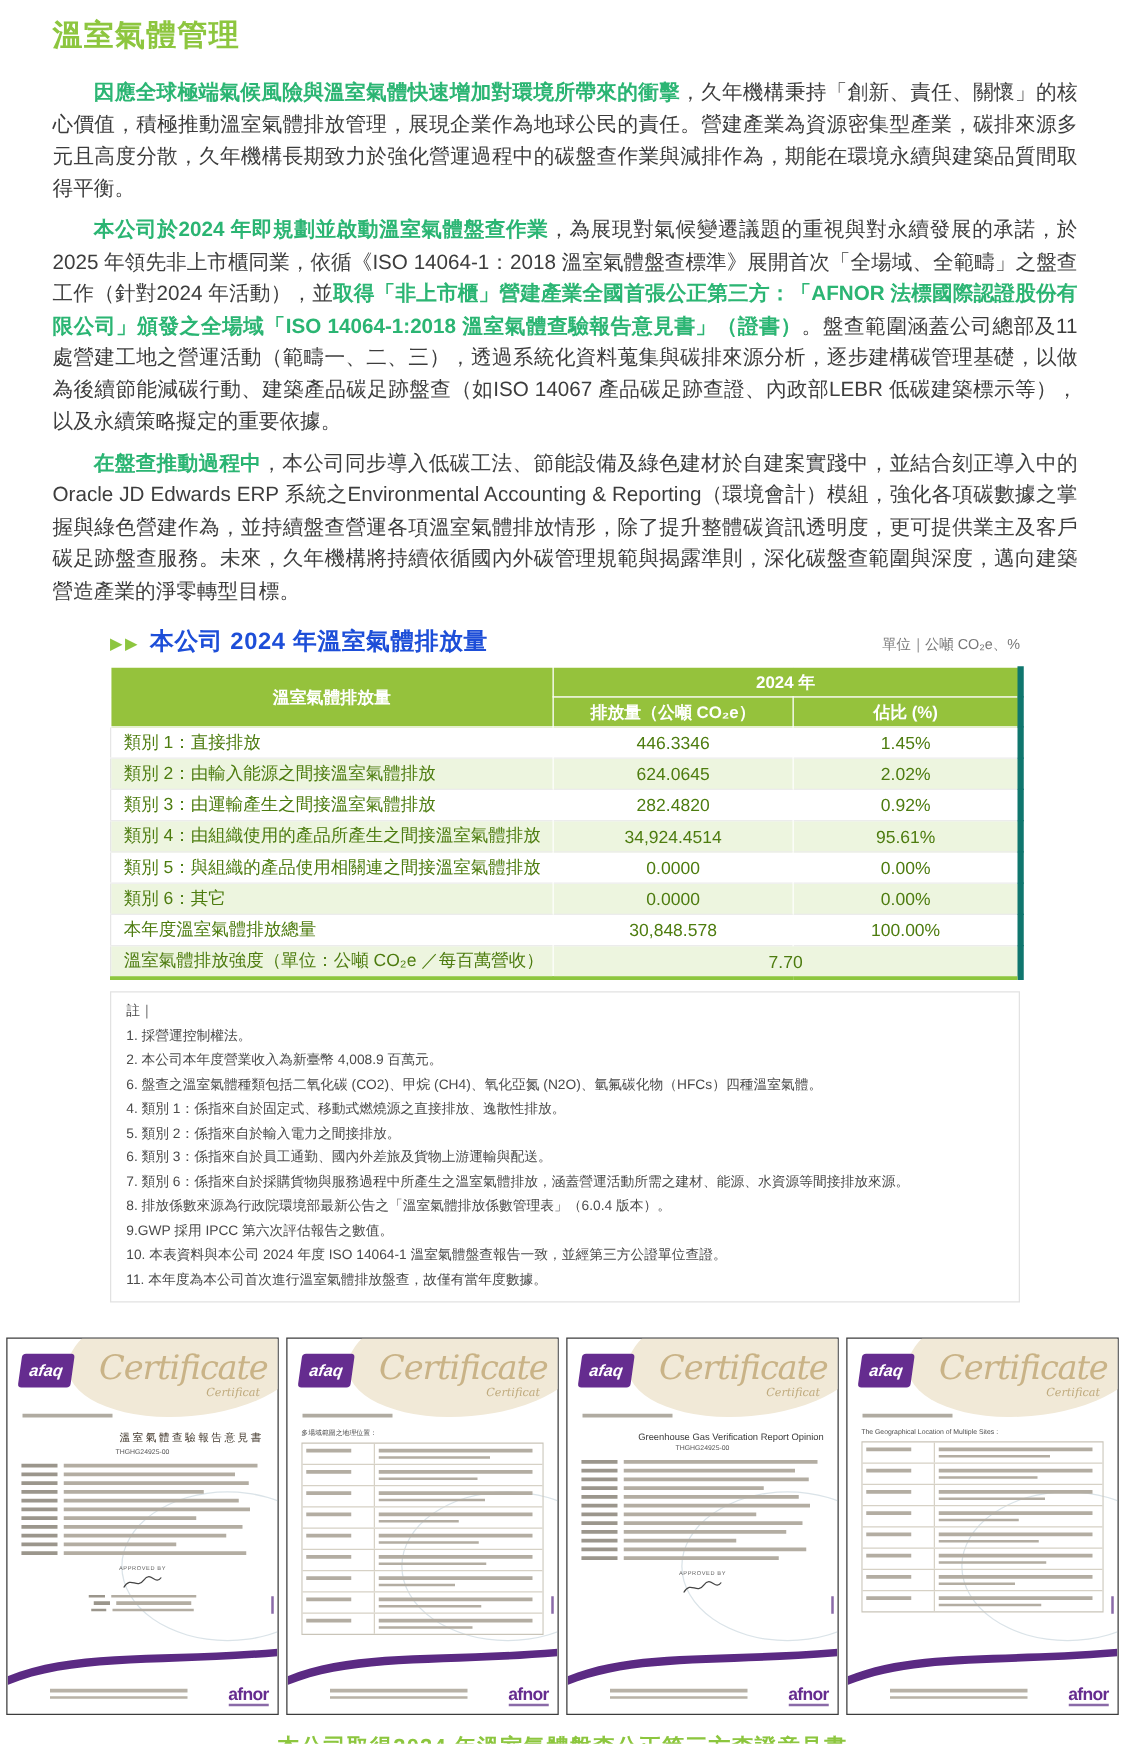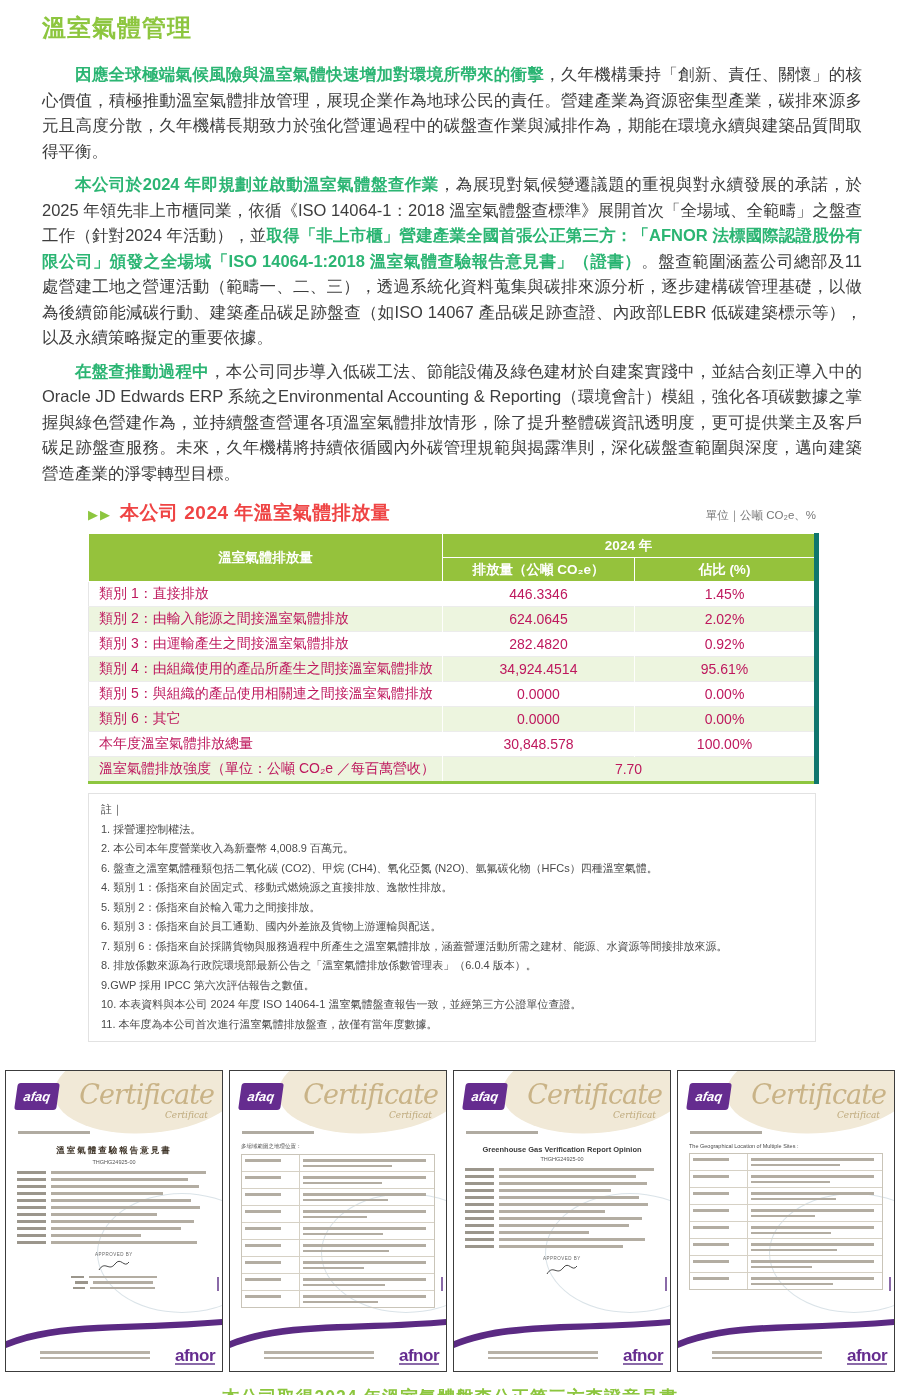--- a/index.html
+++ b/index.html
@@ -11,29 +11,29 @@
   .content { padding:10px 38px 0 42px; }
   h1.page-title { font-size:24px; font-weight:bold; color:#8dc63f; letter-spacing:1px; margin:2px 0 18px; }
   .intro p { font-size:16.5px; line-height:25.5px; color:#3d3d3d; text-align:justify;
     text-indent:2em; margin:0 0 8px; }
   .hl { color:#2bb573; font-weight:bold; }
 
   
   .table-section { margin:14px 0 0 46px; width:728px; }
   .sec-head { display:flex; align-items:baseline; margin-bottom:7px; }
   .arrows { color:#8dc63f; font-size:13px; letter-spacing:2px; margin-right:8px; }
-  .sec-title { font-size:19px; font-weight:bold; color:#ef4444; letter-spacing:0.5px; }
+  .sec-title { font-size:19px; font-weight:bold; color:#1d4ed8; letter-spacing:0.5px; }
   .unit { margin-left:auto; font-size:11.5px; color:#777; }
 
   table.emis { border-collapse:collapse; width:728px; table-layout:fixed;
     border-left:1px solid #e6e6e6; border-right:5px solid #0f766e; border-bottom:3px solid #8dc63f; }
   col.c1{width:354px} col.c2{width:192px} col.c3{width:182px}
   table.emis th { background:#95c23c; color:#fff; font-size:13.5px; font-weight:bold;
     border:1.5px solid #fff; padding:2.5px 0; text-align:center; }
-  table.emis td { font-size:14px; color:#be185d; padding:3px 0; border-top:1px solid #ececec; }
+  table.emis td { font-size:14px; color:#4d7c0f; padding:3px 0; border-top:1px solid #ececec; }
   td.lbl { text-align:left; padding-left:10px !important; }
   td.num { text-align:center; border-left:1px solid rgba(255,255,255,0.9); }
   table.emis tbody tr:nth-child(even) { background:#edf5df; }
 
   
   .notes { width:728px; border:1px solid #e2e2e2; margin-top:9px; padding:6px 12px 7px; }
   .note-line { font-size:11px; line-height:19.5px; color:#4a4a4a; }
 
   
   .certs { display:flex; gap:6px; padding:0 5px; margin-top:28px; }
@@ -44,41 +44,41 @@
     border:1px solid rgba(150,175,190,0.35); border-radius:50%; }
   .afaq { position:absolute; top:12px; left:10px; width:42px; height:27px; background:#652c8f;
     border-radius:3px; transform:skewX(-8deg); display:flex; align-items:center; justify-content:center;
     color:#fff; font-weight:bold; font-style:italic; font-size:13px; }
   .cword { position:absolute; top:8px; right:8px; font-family:"DejaVu Serif","Liberation Serif",serif;
     font-style:italic; font-size:27px; color:#c9b387; letter-spacing:-1px; }
   .cword-sub { position:absolute; top:39px; right:14px; font-family:"DejaVu Serif","Liberation Serif",serif;
     font-style:italic; font-size:9px; color:#bfaa7d;text-align:center; }
   .repno { position:absolute; top:60px; left:12px; width:72px; height:3px; background:#b0aba1; }
   .cert-body { position:absolute; top:70px; left:11px; right:11px; bottom:54px; overflow:hidden; }
-  .ctitle { text-align:center; font-weight:bold; color:#40362a; }
+  .ctitle { text-align:right; font-weight:normal; color:#40362a; }
   .ctitle.zh { font-size:8.5px; letter-spacing:2px; margin-top:4px; }
   .ctitle.en { font-size:7.5px; margin-top:4px; color:#3a3a3a; }
   .ccode { text-align:center; font-size:5.5px; color:#555; margin:2px 0 6px; }
   .tiny-head { font-size:5.5px; color:#4a4a4a; margin:2px 0 4px; }
   .ph-row { display:flex; gap:5px; margin:4.5px 0; align-items:center; }
   .ph-label { height:2.5px; background:#9b968c; flex:0 0 15%; }
   .ph-bar { height:2.5px; background:#b3ada2; }
   .approved { text-align:center; font-size:4.5px; color:#666; margin-top:8px; letter-spacing:0.5px; }
   .sigwrap { display:flex; justify-content:center; margin-top:2px; }
   .sig-lines .ph-row { justify-content:center; margin:3px 28%; }
   .minitable { border:1px solid #c9c4b8; margin-top:2px; }
   .mt-row { display:flex; border-top:1px solid #d6d1c5; }
   .mt-row:first-child { border-top:none; }
   .mt-c1 { flex:0 0 30%; border-right:1px solid #d6d1c5; padding:4px 3px; }
   .mt-c2 { flex:1; padding:4px 3px; }
   .swoosh { position:absolute; bottom:22px; left:0; width:100%; height:36px; }
   .foot-lines { position:absolute; bottom:9px; left:26px; right:64px; }
   .foot-lines .fl { height:2.5px; background:#b8b2a7; margin:3px 6%; }
   .afnor { position:absolute; bottom:6px; right:7px; color:#652c8f; font-weight:bold;
-    font-size:17px; letter-spacing:-0.5px; border-bottom:2px solid #8a6aa8; line-height:15px; }
+    font-size:14px; letter-spacing:-0.5px; border-bottom:2px solid #8a6aa8; line-height:15px; }
   .side-tick { position:absolute; right:3px; bottom:80px; width:2px; height:14px; background:#8a6aa8; }
 
   
   .caption { margin-top:13px; text-align:center; font-size:17.5px; font-weight:bold;
     color:#8cc63e; letter-spacing:1px; }
 </style>
 </head>
 <body>
 
 <div class="page">

